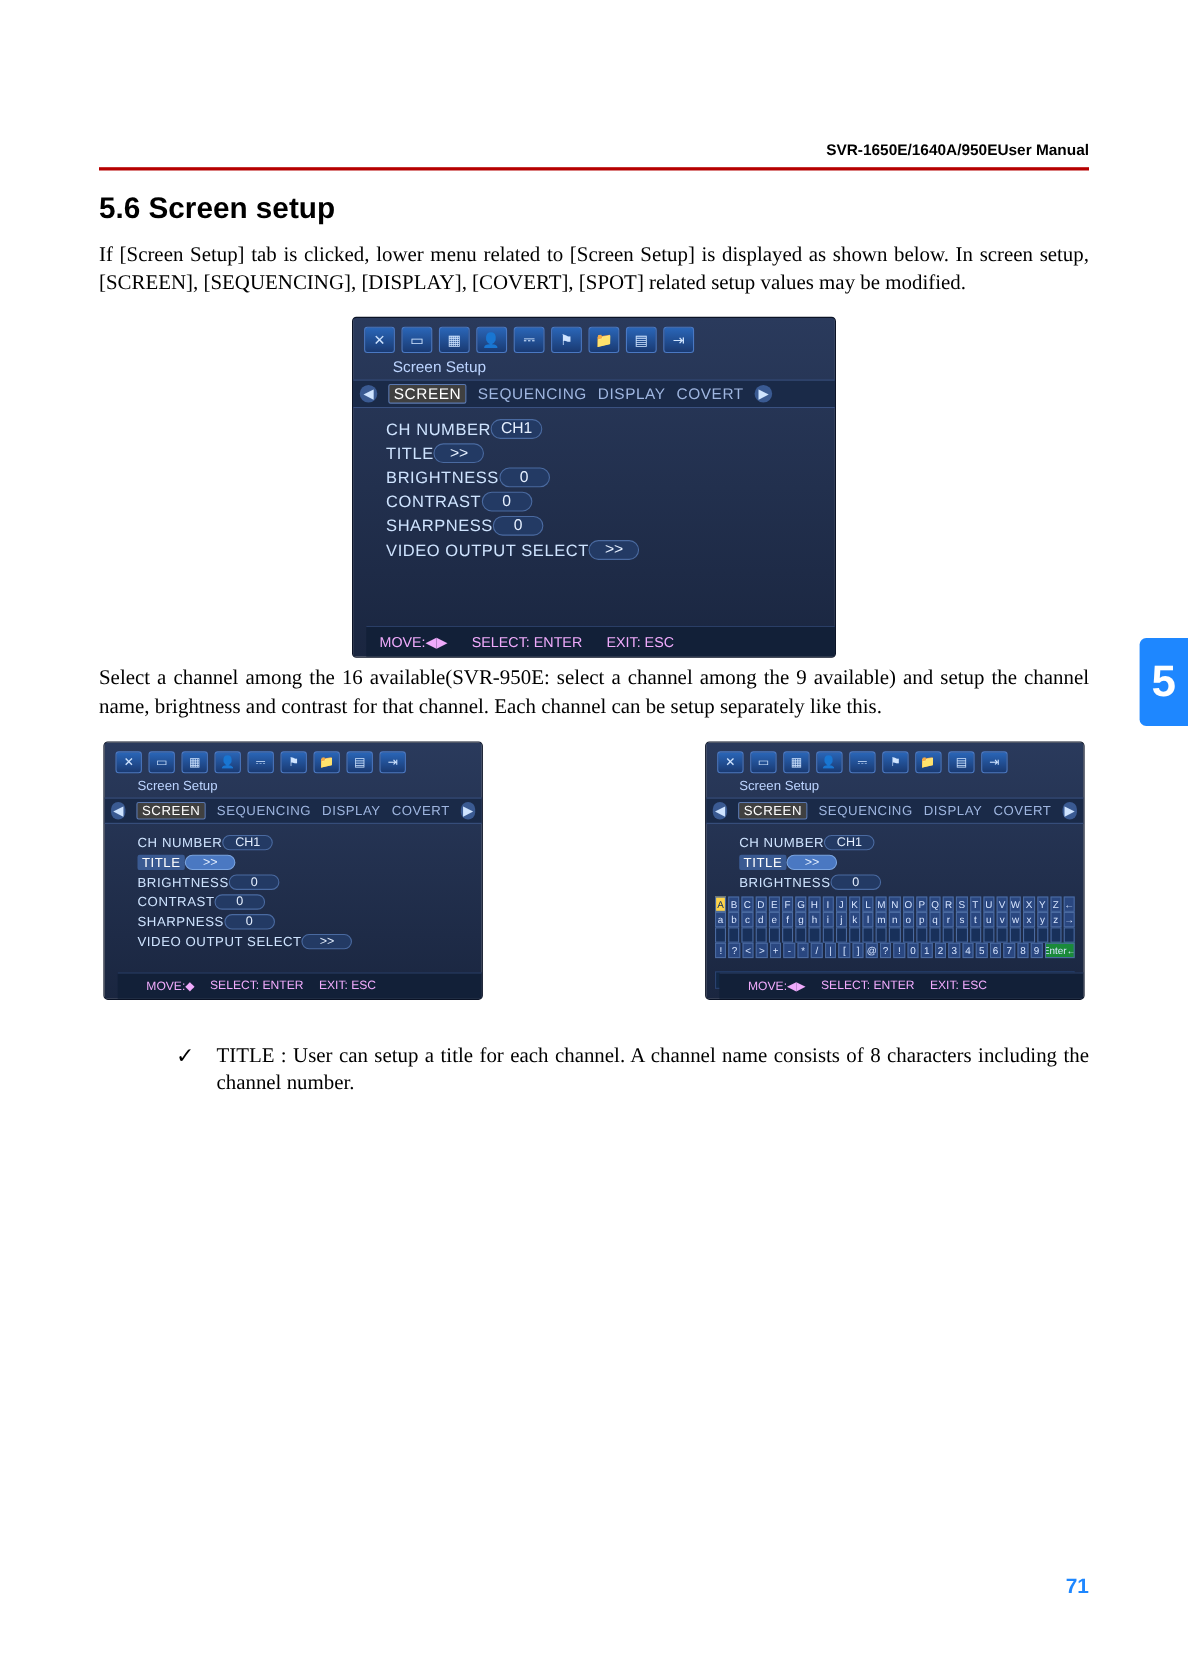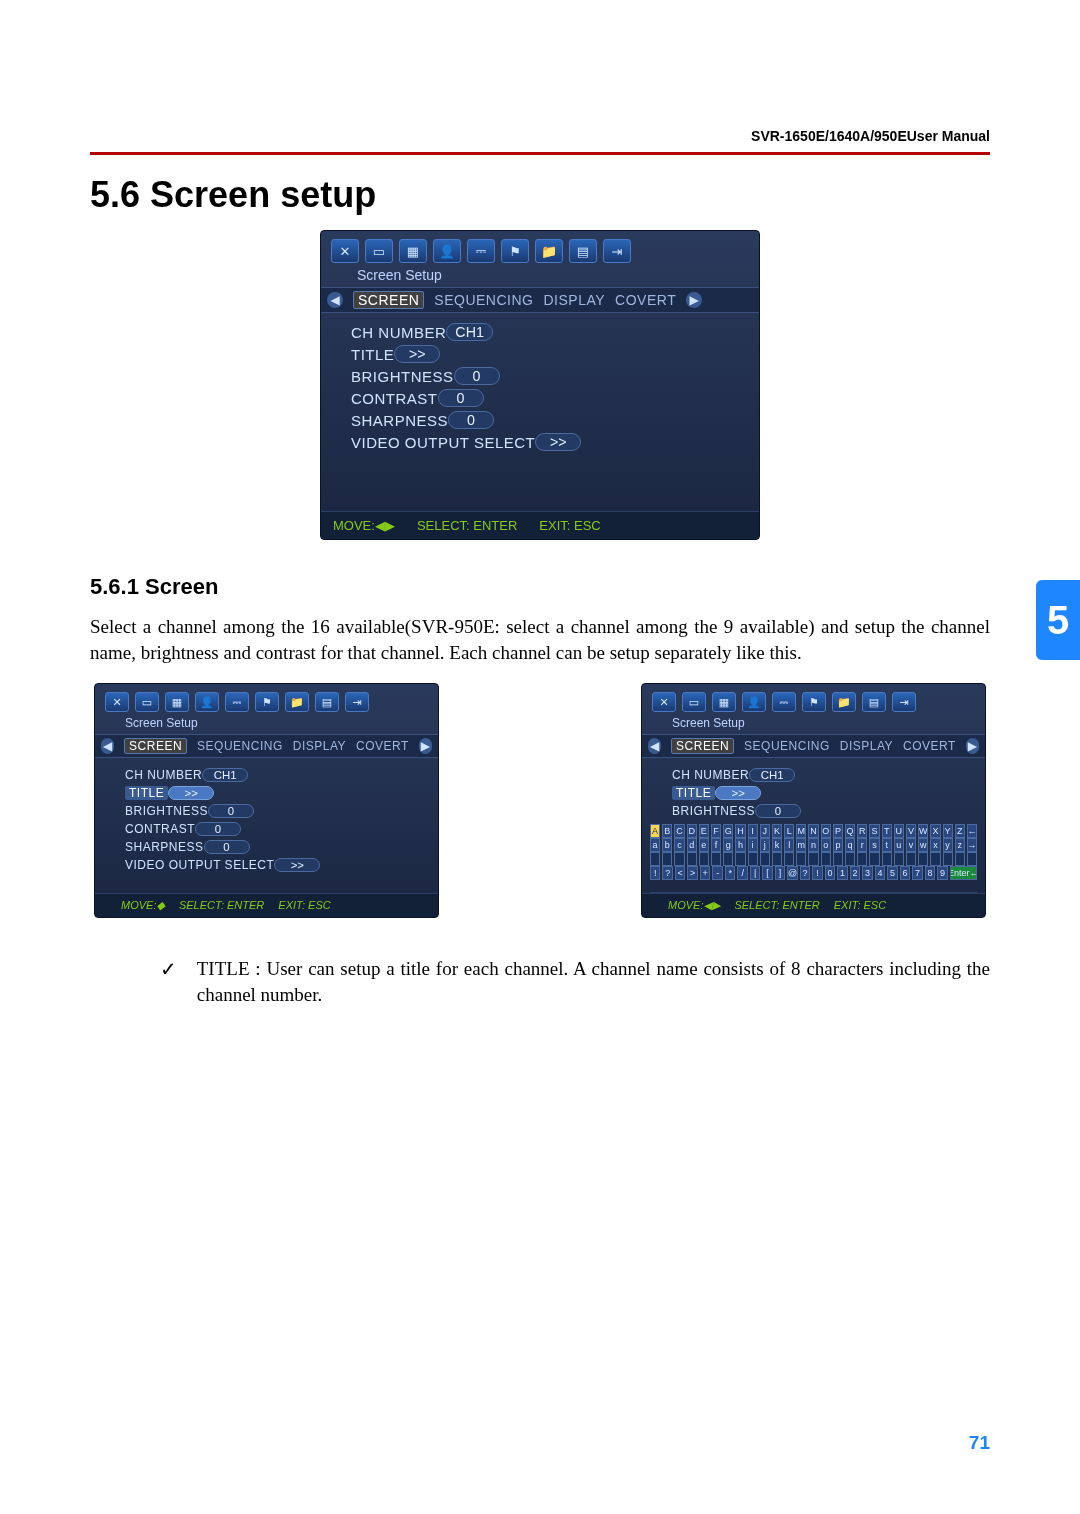--- a/index.html
+++ b/index.html
@@ -28,21 +28,21 @@
     right: 90px;
     height: 3px;
     background: #b60000;
   }
   .content {
     margin-top: 54px;
   }
   .h2 {
     font-family: Arial, sans-serif;
     font-weight: bold;
-    font-size: 36px;
+    font-size: 27px;
     color: #000;
     margin-bottom: 14px;
   }
   .body-text {
     font-size: 19px;
     line-height: 1.35;
     text-align: justify;
     margin-bottom: 18px;
   }
   .h3 {
@@ -174,29 +174,29 @@
     padding:0 8px;
     color:#e6f0ff;
     background:#233a64;
     font-size: 0.95em;
   }
   .dvr .row .val.sel {
     background:#4a78c2;
     border-color:#7aa4e0;
   }
   .dvr .footer {
-    position:absolute; left:0; right:0; bottom:0;
+    position:absolute; left:12px; right:0; bottom:0;
     background:#122038;
     padding:6px 12px;
     display:flex; gap:22px;
     font-size: 13px;
-    color:#84cc16;
+    color:#f0abfc;
     border-top:1px solid #2a3e66;
   }
-  .dvr.small .footer { font-size:11px; gap:14px; padding:5px 26px;font-style:italic; }
+  .dvr.small .footer { font-size:11px; gap:14px; padding:5px 26px; }
   .kbd {
     padding: 4px 8px 6px 8px;
   }
   .kbd-row {
     display:flex;
     gap:2px;
   }
   .kbd-row .k {
     flex:1;
     height:14px;
@@ -233,20 +233,21 @@
 <body>
 
 <div class="header-right">SVR-1650E/1640A/950EUser Manual</div>
 <div class="header-rule"></div>
 
 <div class="chapter-tab">5</div>
 
 <div class="content">
 
   <div class="h2">5.6 Screen setup</div>
+  <div class="body-text">If [Screen Setup] tab is clicked, lower menu related to [Screen Setup] is displayed as shown below. In screen setup, [SCREEN], [SEQUENCING], [DISPLAY], [COVERT], [SPOT] related setup values may be modified.</div>
 
   <div class="dvr large">
     <div class="icon-row">
       <span class="ic">✕</span>
       <span class="ic">▭</span>
       <span class="ic">▦</span>
       <span class="ic">👤</span>
       <span class="ic">⎓</span>
       <span class="ic">⚑</span>
       <span class="ic">📁</span>
@@ -288,21 +289,20 @@
           <span class="val">&gt;&gt;</span>
         </div>
     </div>
     <div class="footer">
       <span>MOVE:◀▶</span>
       <span>SELECT: ENTER</span>
       <span>EXIT: ESC</span>
     </div>
   </div>
 
-  <div class="h3">5.6.1 Screen</div>
   <div class="body-text">Select a channel among the 16 available(SVR-950E: select a channel among the 9 available) and setup the channel name, brightness and contrast for that channel. Each channel can be setup separately like this.</div>
 
   <div class="two-col">
 
     <div class="dvr small">
       <div class="icon-row">
         <span class="ic">✕</span>
         <span class="ic">▭</span>
         <span class="ic">▦</span>
         <span class="ic">👤</span>

